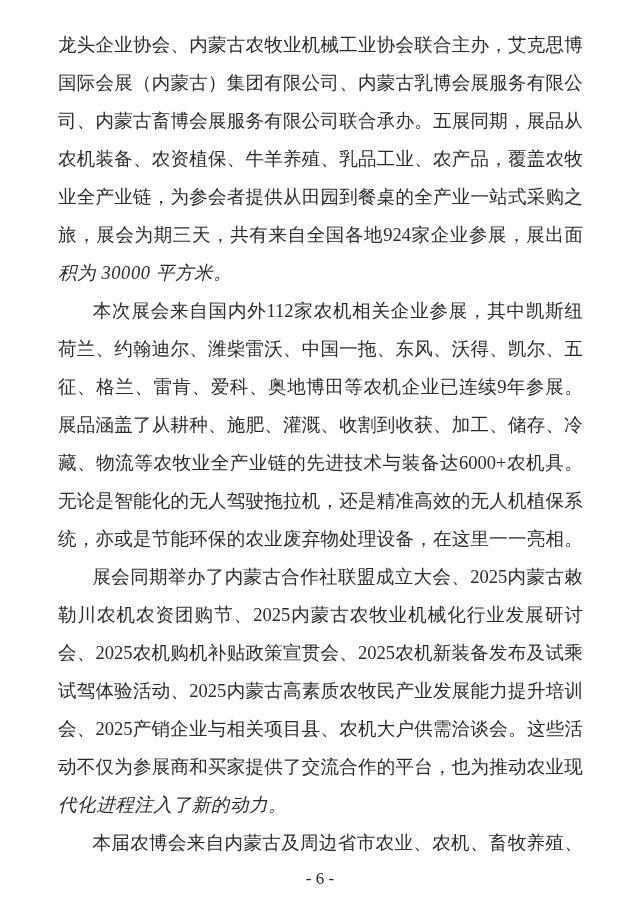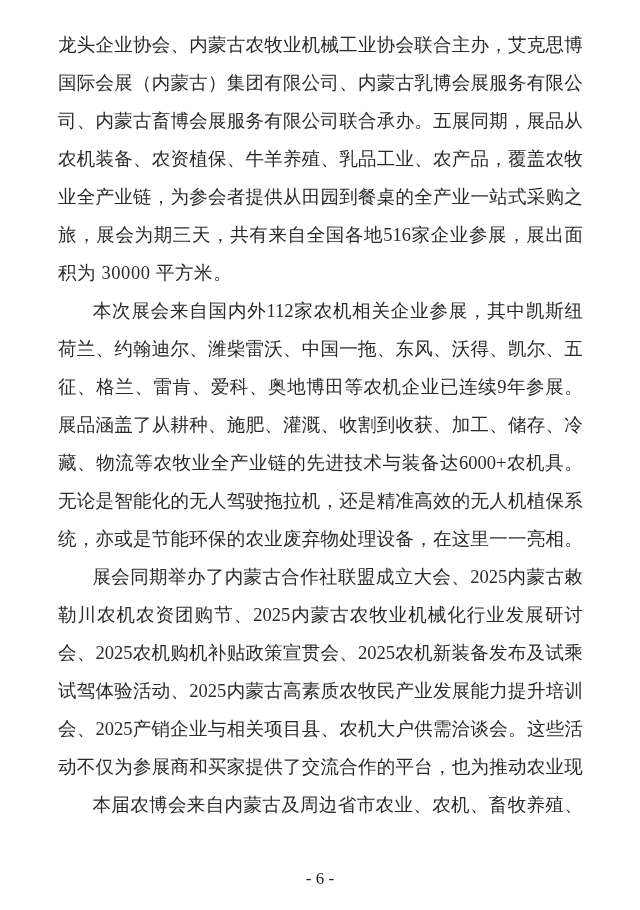--- a/index.html
+++ b/index.html
@@ -38,20 +38,21 @@
   .line span {
     line-height: 38px;
     white-space: pre;
   }
   
   .line.plain {
     display: block;
     line-height: 38px;
     letter-spacing: 0.6px;
     white-space: pre;
+    font-style: italic;
   }
   .indent-spacer {
     flex: 0 0 34px;
     width: 34px;
   }
   .footer {
     position: absolute;
     top: 869px;
     left: 0;
     width: 640px;
@@ -227,21 +228,21 @@
         <span>天</span>
         <span>，</span>
         <span>共</span>
         <span>有</span>
         <span>来</span>
         <span>自</span>
         <span>全</span>
         <span>国</span>
         <span>各</span>
         <span>地</span>
-        <span>516</span>
+        <span>924</span>
         <span>家</span>
         <span>企</span>
         <span>业</span>
         <span>参</span>
         <span>展</span>
         <span>，</span>
         <span>展</span>
         <span>出</span>
         <span>面</span>
       </div>
@@ -617,20 +618,21 @@
         <span>台</span>
         <span>，</span>
         <span>也</span>
         <span>为</span>
         <span>推</span>
         <span>动</span>
         <span>农</span>
         <span>业</span>
         <span>现</span>
       </div>
+      <div class="line plain">代化进程注入了新的动力。</div>
       <div class="line">
         <span class="indent-spacer"></span>
         <span>本</span>
         <span>届</span>
         <span>农</span>
         <span>博</span>
         <span>会</span>
         <span>来</span>
         <span>自</span>
         <span>内</span>

